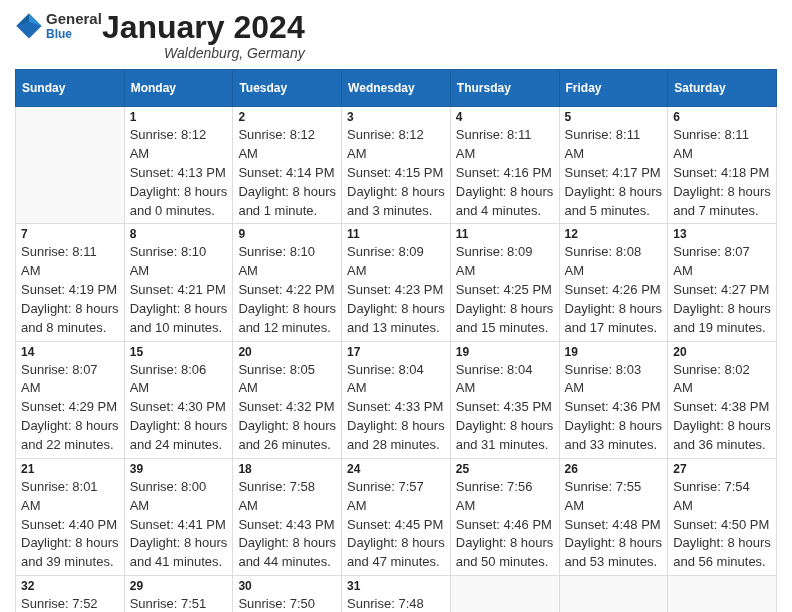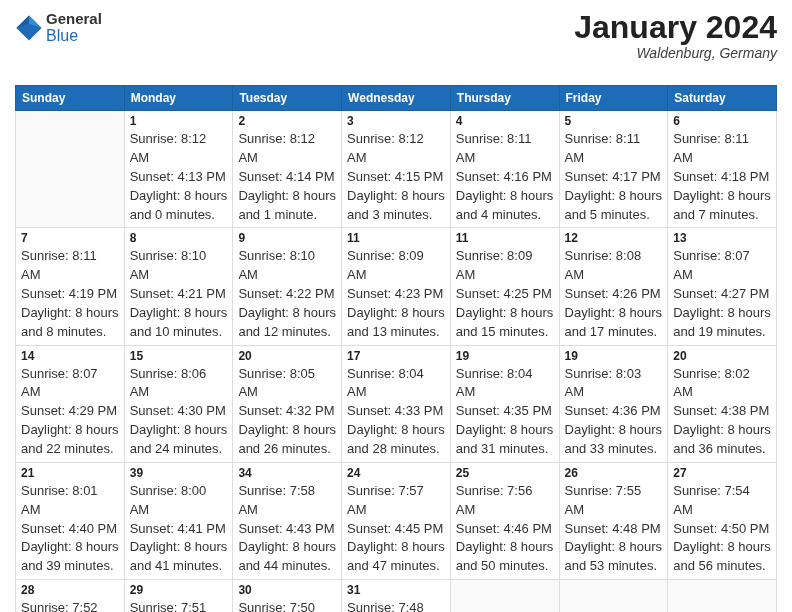--- a/index.html
+++ b/index.html
@@ -12,23 +12,22 @@
     }
     .page {
       width: 792px;
       height: 612px;
       padding: 10px 15px;
       display: flex;
       flex-direction: column;
     }
     .header {
       display: flex;
-      justify-content: space-between;
       align-items: flex-start;
-      margin-bottom: 24px;
+      margin-bottom: 8px;
     }
     .logo {
       display: flex;
       align-items: center;
     }
     .logo-icon {
       width: 28px;
       height: 28px;
       margin-right: 3px;
     }
@@ -51,21 +50,21 @@
       border: 1px solid #ccc;
       border-collapse: collapse;
       width: 100%;
       table-layout: fixed;
       font-size: 10px;
     }
     .calendar th {
       background: #1e6bb8;
       color: #fff;
       text-align: left;
-      padding: 5px 6px;
+      padding: 11px 6px;
       font-size: 12px;
       font-weight: bold;
       border: 1px solid #1a5fa0;
     }
     .calendar td {
       border: 1px solid #ddd;
       vertical-align: top;
       padding: 3px 5px;
       height: 88px;
     }
@@ -91,21 +90,21 @@
 <div class="page">
   <div class="header">
     <div class="logo">
       <svg class="logo-icon" viewBox="0 0 40 40">
         <polygon points="20,2 38,20 20,38 2,20" fill="#1e6bb8"></polygon>
         <polygon points="20,2 38,20 20,14" fill="#2d8fd4"></polygon>
         <polygon points="20,2 2,20 20,14" fill="#1a5fa0"></polygon>
       </svg>
       <div>
         <div style="font-size:15px;font-weight:bold;color:#333;">General</div>
-        <div style="font-size:16px;font-weight:normal;color:#1e6bb8;">Blue</div>
+        <div style="font-size:12px;font-weight:bold;color:#1e6bb8;">Blue</div>
       </div>
     </div>
     <div class="title-block">
       <div class="month-year">January 2024</div>
       <div class="location">Waldenburg, Germany</div>
     </div>
   </div>
 
   <table class="calendar">
     <thead>
@@ -210,21 +209,21 @@
         <tr>
           <td>
             <span class="day-num">21</span>
             <div class="day-info">Sunrise: 8:01 AM<br>Sunset: 4:40 PM<br>Daylight: 8 hours and 39 minutes.</div>
           </td>
           <td>
             <span class="day-num">39</span>
             <div class="day-info">Sunrise: 8:00 AM<br>Sunset: 4:41 PM<br>Daylight: 8 hours and 41 minutes.</div>
           </td>
           <td>
-            <span class="day-num">34</span>
+            <span class="day-num">18</span>
             <div class="day-info">Sunrise: 7:58 AM<br>Sunset: 4:43 PM<br>Daylight: 8 hours and 44 minutes.</div>
           </td>
           <td>
             <span class="day-num">24</span>
             <div class="day-info">Sunrise: 7:57 AM<br>Sunset: 4:45 PM<br>Daylight: 8 hours and 47 minutes.</div>
           </td>
           <td>
             <span class="day-num">25</span>
             <div class="day-info">Sunrise: 7:56 AM<br>Sunset: 4:46 PM<br>Daylight: 8 hours and 50 minutes.</div>
           </td>
@@ -232,21 +231,21 @@
             <span class="day-num">26</span>
             <div class="day-info">Sunrise: 7:55 AM<br>Sunset: 4:48 PM<br>Daylight: 8 hours and 53 minutes.</div>
           </td>
           <td>
             <span class="day-num">27</span>
             <div class="day-info">Sunrise: 7:54 AM<br>Sunset: 4:50 PM<br>Daylight: 8 hours and 56 minutes.</div>
           </td>
         </tr>
         <tr>
           <td>
-            <span class="day-num">28</span>
+            <span class="day-num">32</span>
             <div class="day-info">Sunrise: 7:52 AM<br>Sunset: 4:51 PM<br>Daylight: 8 hours and 59 minutes.</div>
           </td>
           <td>
             <span class="day-num">29</span>
             <div class="day-info">Sunrise: 7:51 AM<br>Sunset: 4:53 PM<br>Daylight: 9 hours and 2 minutes.</div>
           </td>
           <td>
             <span class="day-num">30</span>
             <div class="day-info">Sunrise: 7:50 AM<br>Sunset: 4:55 PM<br>Daylight: 9 hours and 5 minutes.</div>
           </td>

